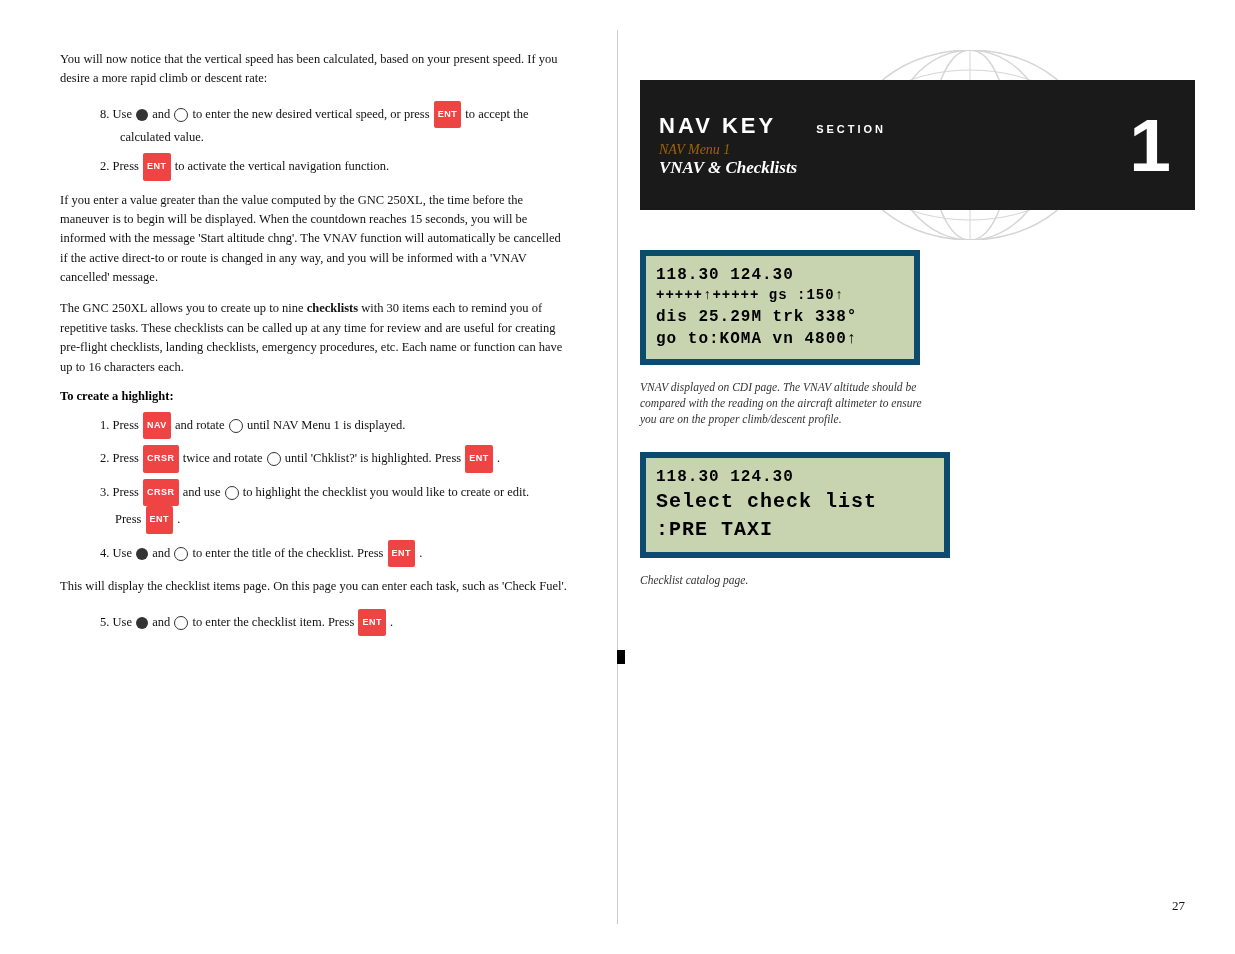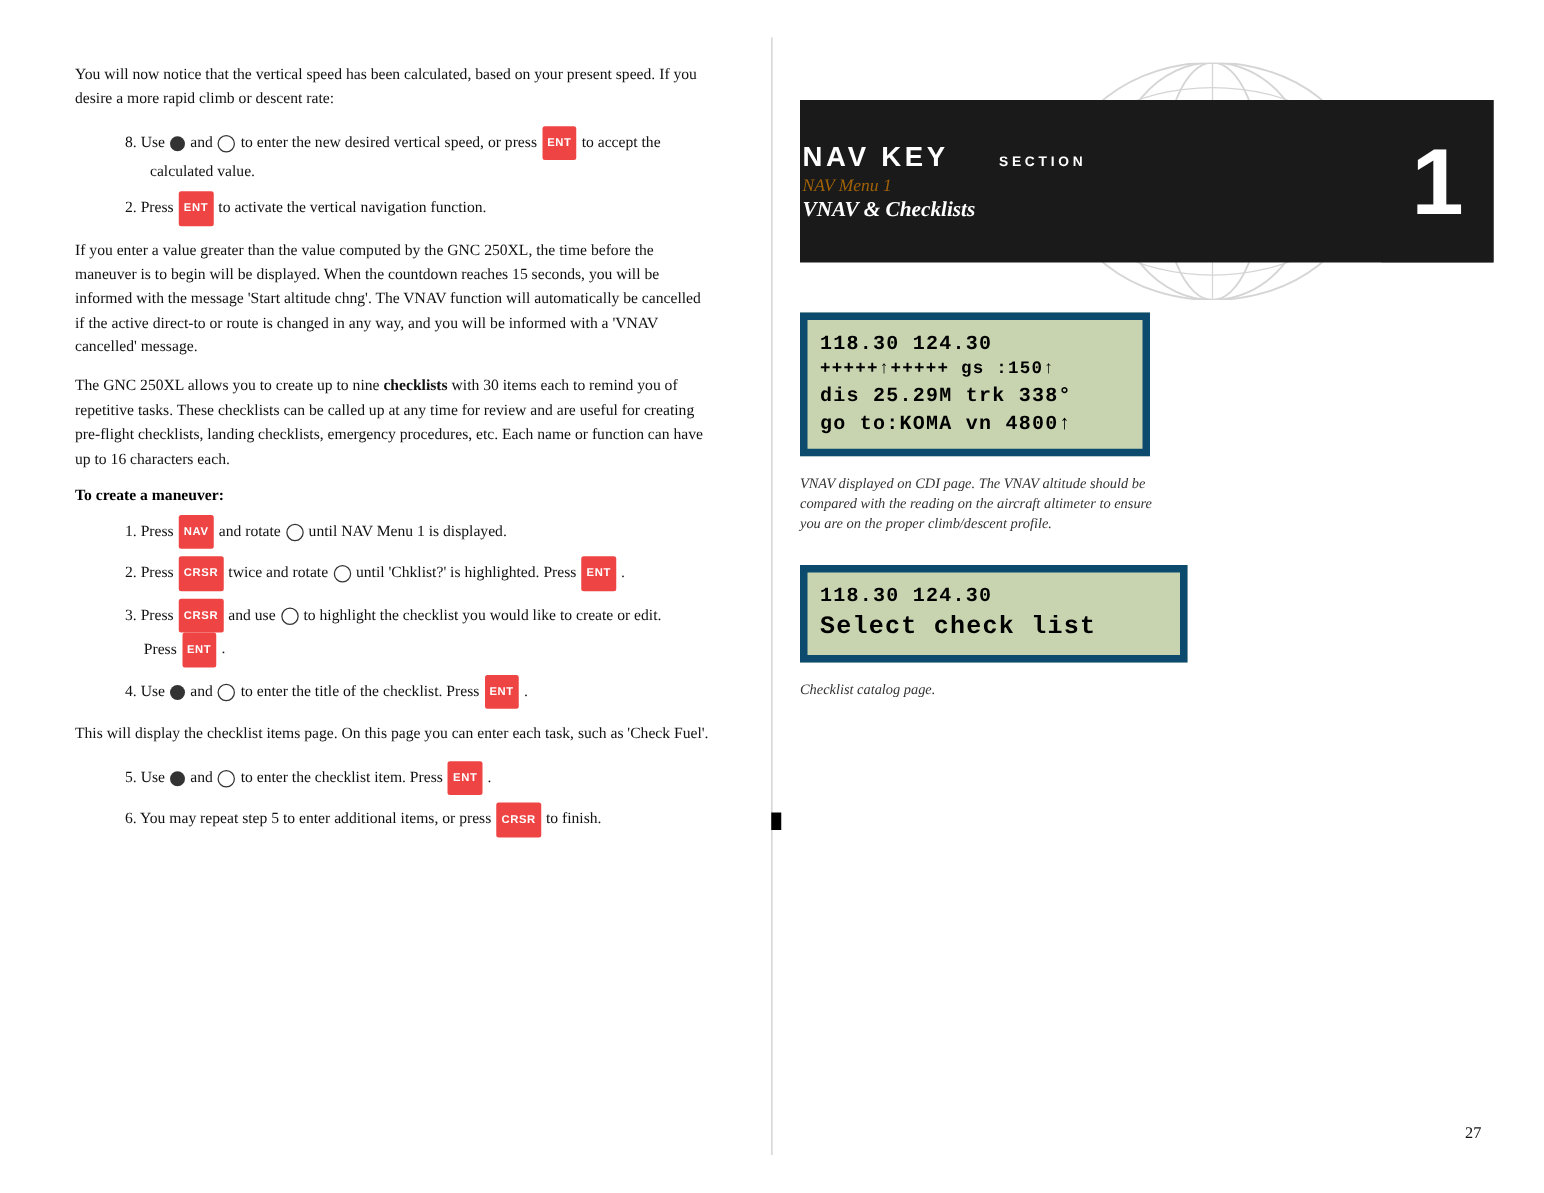--- a/index.html
+++ b/index.html
@@ -282,21 +282,21 @@
     </div>
 
     <p class="body-text" style="margin-top:10px;">
       If you enter a value greater than the value computed by the GNC 250XL, the time before the maneuver is to begin will be displayed. When the countdown reaches 15 seconds, you will be informed with the message 'Start altitude chng'. The VNAV function will automatically be cancelled if the active direct-to or route is changed in any way, and you will be informed with a 'VNAV cancelled' message.
     </p>
 
     <p class="body-text">
       The GNC 250XL allows you to create up to nine <span class="bold">checklists</span> with 30 items each to remind you of repetitive tasks. These checklists can be called up at any time for review and are useful for creating pre-flight checklists, landing checklists, emergency procedures, etc. Each name or function can have up to 16 characters each.
     </p>
 
-    <p class="section-header">To create a maneuver:</p>
+    <p class="section-header">To create a highlight:</p>
 
     <div class="list-item">
       <span>1. Press </span>
       <span class="btn-badge">NAV</span>
       <span> and rotate </span>
       <span class="btn-circle"></span>
       <span> until NAV Menu 1 is displayed.</span>
     </div>
 
     <div class="list-item">
@@ -336,25 +336,20 @@
     <div class="list-item">
       <span>5. Use </span>
       <span class="btn-dot"></span>
       <span> and </span>
       <span class="btn-circle"></span>
       <span> to enter the checklist item. Press </span>
       <span class="btn-badge">ENT</span>
       <span>.</span>
     </div>
 
-    <div class="list-item">
-      <span>6. You may repeat step 5 to enter additional items, or press </span>
-      <span class="btn-badge">CRSR</span>
-      <span> to finish.</span>
-    </div>
 
   </div>
 
   <div class="divider-line"></div>
 
   <div class="black-square"></div>
 
   <div class="right-column">
 
     <div style="position:relative; margin-bottom:0; margin-top:30px; overflow:hidden; height:190px;">
@@ -368,21 +363,21 @@
           <ellipse cx="230" cy="95" rx="120" ry="50" fill="none" stroke="#888" stroke-width="1.5"></ellipse>
           <ellipse cx="230" cy="95" rx="120" ry="20" fill="none" stroke="#888" stroke-width="1.5"></ellipse>
           <line x1="110" y1="95" x2="350" y2="95" stroke="#888" stroke-width="1"></line>
           <line x1="230" y1="0" x2="230" y2="190" stroke="#888" stroke-width="1"></line>
           <ellipse cx="230" cy="95" rx="120" ry="75" fill="none" stroke="#888" stroke-width="1"></ellipse>
         </svg>
       </div>
 
       <div style="position:absolute; top:30px; left:0; right:0; height:130px; background:#1a1a1a; display:flex; overflow:hidden;">
 
-        <div style="flex:1; padding:10px 2px; display:flex; flex-direction:column; justify-content:center;">
+        <div style="flex:1; padding:10px 19px; display:flex; flex-direction:column; justify-content:center;">
           <div style="display:flex; align-items:baseline; gap:20px;">
             <span style="color:#fff; font-family:Arial,sans-serif; font-size:22px; font-weight:bold; letter-spacing:3px; text-transform:uppercase;">NAV KEY</span>
             <span style="color:#fff; font-family:Arial,sans-serif; font-size:11px; font-weight:bold; letter-spacing:3px; text-transform:uppercase; margin-left:20px;">SECTION</span>
           </div>
           <div style="color:#a16207; font-family:Georgia,serif; font-style:italic; font-size:14px; margin-top:3px;">NAV Menu 1</div>
           <div style="color:#fff; font-family:Georgia,serif; font-style:italic; font-weight:bold; font-size:17px;">VNAV &amp; Checklists</div>
         </div>
 
         <div style="background:#1a1a1a; min-width:90px; display:flex; flex-direction:column; align-items:center; justify-content:center; border-left:none;">
           <span style="color:#fff; font-family:Arial,sans-serif; font-size:75px; font-weight:bold; line-height:1;">1</span>
@@ -398,20 +393,21 @@
         <div class="lcd-line">dis  25.29M   trk 338°</div>
         <div class="lcd-line">go to:KOMA   vn 4800↑</div>
       </div>
       <p class="caption-text">VNAV displayed on CDI page. The VNAV altitude should be compared with the reading on the aircraft altimeter to ensure you are on the proper climb/descent profile.</p>
     </div>
 
     <div class="display-section" style="margin-top:25px;">
       <div class="lcd-display wide">
         <div class="lcd-line">118.30  124.30</div>
         <div class="lcd-line large">Select check list</div>
+        <div class="lcd-line large">   :PRE TAXI</div>
       </div>
       <p class="caption-text">Checklist catalog page.</p>
     </div>
 
   </div>
 
   <div class="page-number">27</div>
 
 </div>
 

